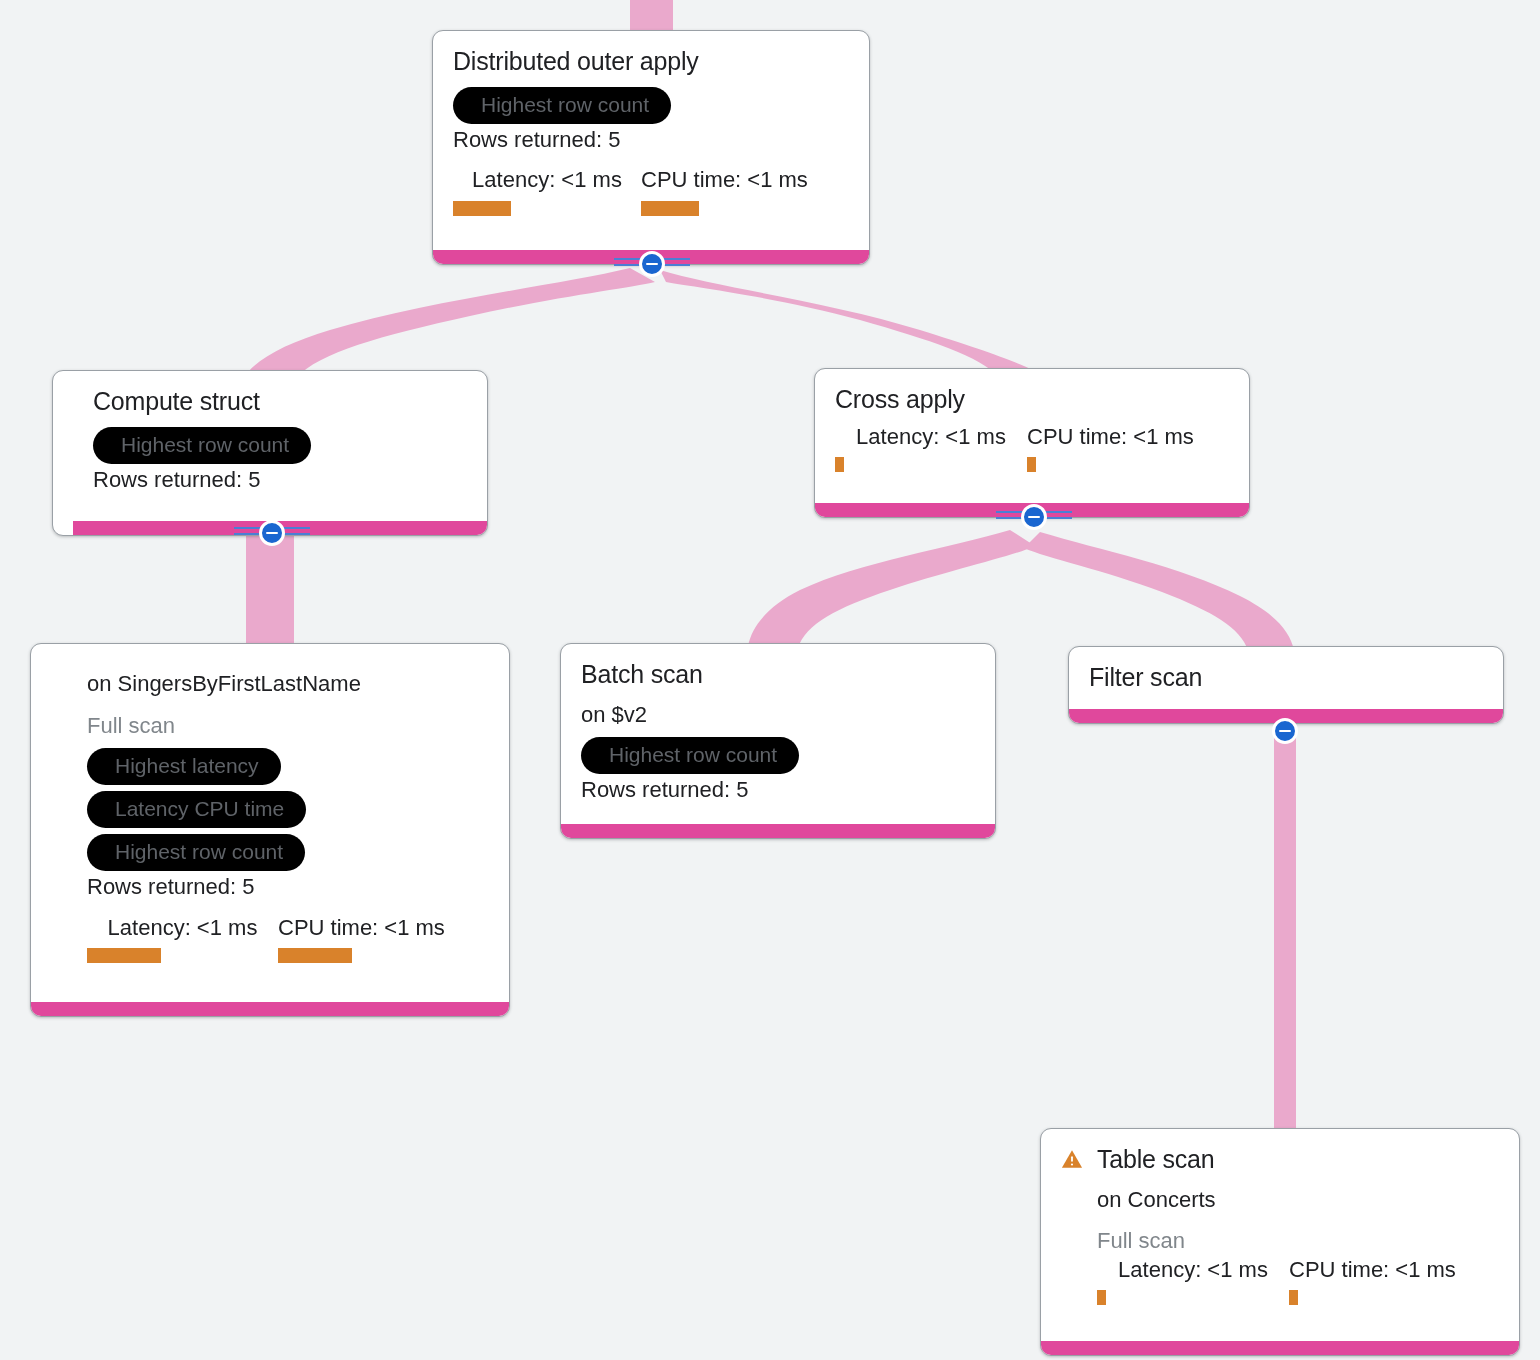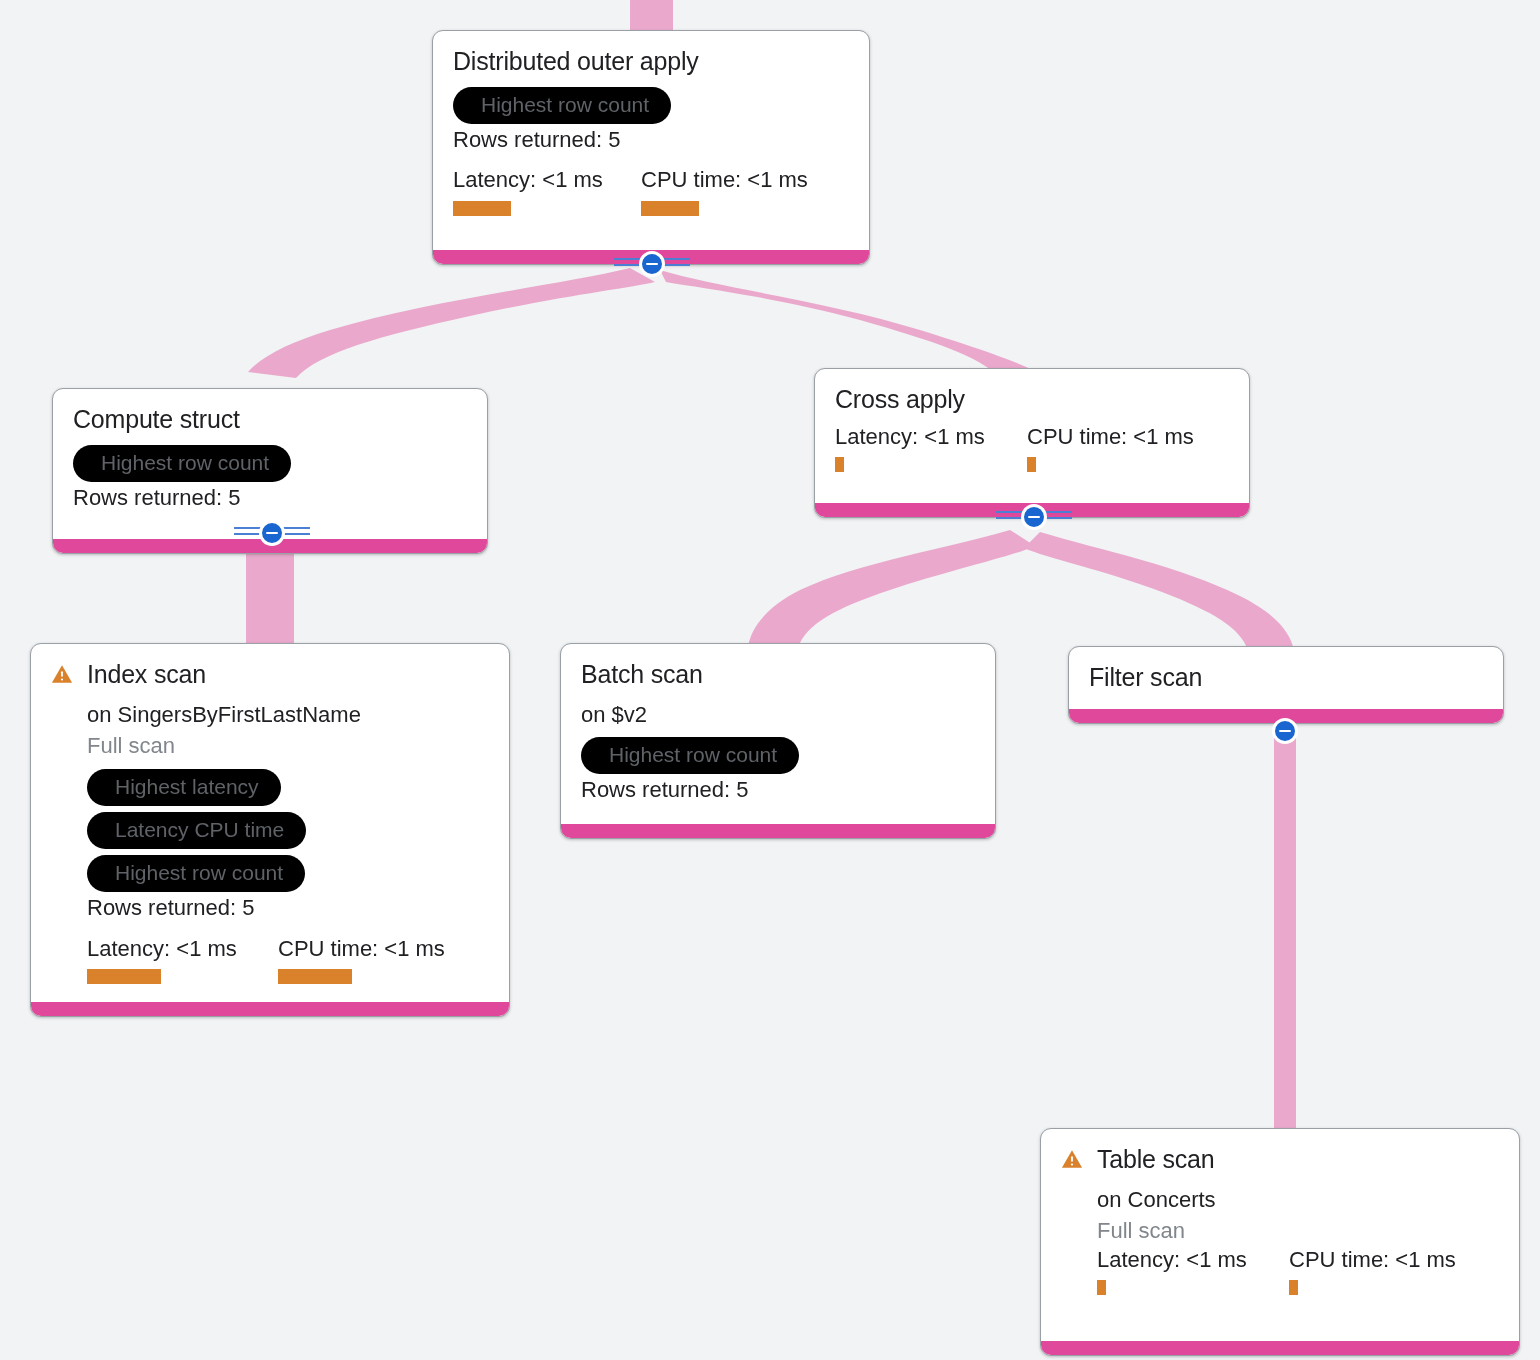--- a/index.html
+++ b/index.html
@@ -85,21 +85,21 @@
   .subtitle {
     font-size: 22px;
     color: #202124;
     margin-top: 10px;
     line-height: 1.25;
     white-space: nowrap;
   }
   .fullscan {
     font-size: 22px;
     color: #80868b;
-    margin-top: 4px;
+    margin-top: 14px;
     line-height: 1.25;
     white-space: nowrap;
   }
 
   .chips {
     display: flex;
     flex-direction: column;
     align-items: flex-start;
     gap: 6px;
     margin-top: 9px;
@@ -128,20 +128,21 @@
   }
   .metric {
     display: flex;
     flex-direction: column;
   }
   .metric-label {
     font-size: 22px;
     color: #202124;
     line-height: 1.2;
     white-space: nowrap;
+    text-align: center;
   }
   .metric-bar {
     height: 15px;
     background: #d9822b;
     margin-top: 7px;
   }
 
   
   .toggle {
     position: absolute;
@@ -244,21 +245,21 @@
       </div>
     </div>
     <div class="node-bottom-bar"></div>
   </div>
   <div class="toggle-rails" style="left:614px; top:258px; width:76px;">
     <span></span>
       <span></span>
   </div>
   <div class="toggle" style="left:639px; top:251px;"></div>
 
-  <div class="node" style="left:52px; top:388px; width:436px; height:166px;">
+  <div class="node" style="left:52px; top:370px; width:436px; height:166px;padding-left:20px;">
     <div class="node-body">
       <div class="title-row">
         <span class="node-title">Compute struct</span>
       </div>
       <div class="node-indent">
         <div class="chips">
           <span class="chip">Highest row count</span>
         </div>
         <div class="rows-returned">Rows returned: 5</div>
       </div>
@@ -292,28 +293,20 @@
     <div class="node-bottom-bar"></div>
   </div>
   <div class="toggle-rails" style="left:996px; top:511px; width:76px;">
     <span></span>
       <span></span>
   </div>
   <div class="toggle" style="left:1021px; top:504px;"></div>
 
   <div class="node" style="left:30px; top:643px; width:480px; height:374px;">
     <div class="node-body">
-      <div class="title-row">
-        <svg class="warn-icon" viewBox="0 0 24 24">
-          <path d="M12 2.5 L23 21.5 L1 21.5 Z" fill="#d9822b"></path>
-          <rect x="11" y="9" width="2" height="6" rx="1" fill="#ffffff"></rect>
-          <circle cx="12" cy="18" r="1.2" fill="#ffffff"></circle>
-        </svg>
-        <span class="node-title">Index scan</span>
-      </div>
       <div class="node-indent with-icon">
         <div class="subtitle">on SingersByFirstLastName</div>
         <div class="fullscan">Full scan</div>
         <div class="chips">
           <span class="chip">Highest latency</span>
           <span class="chip">Latency CPU time</span>
           <span class="chip">Highest row count</span>
         </div>
         <div class="rows-returned">Rows returned: 5</div>
         <div class="metrics">

